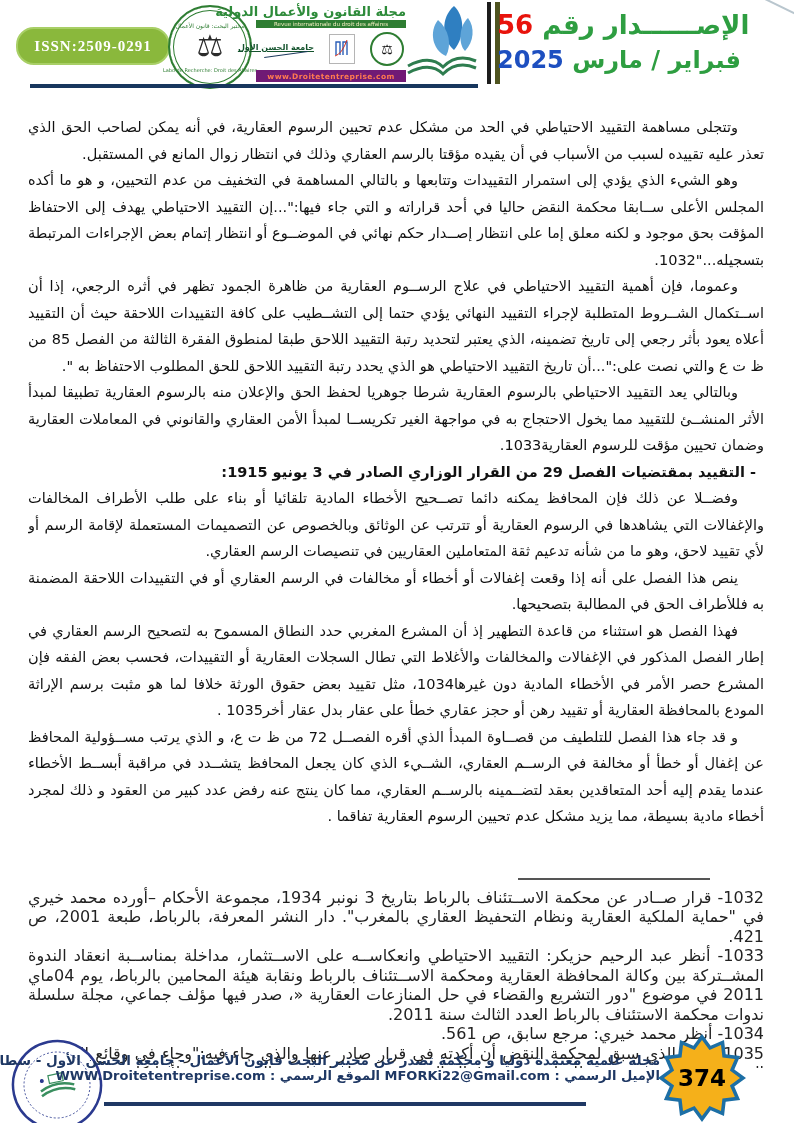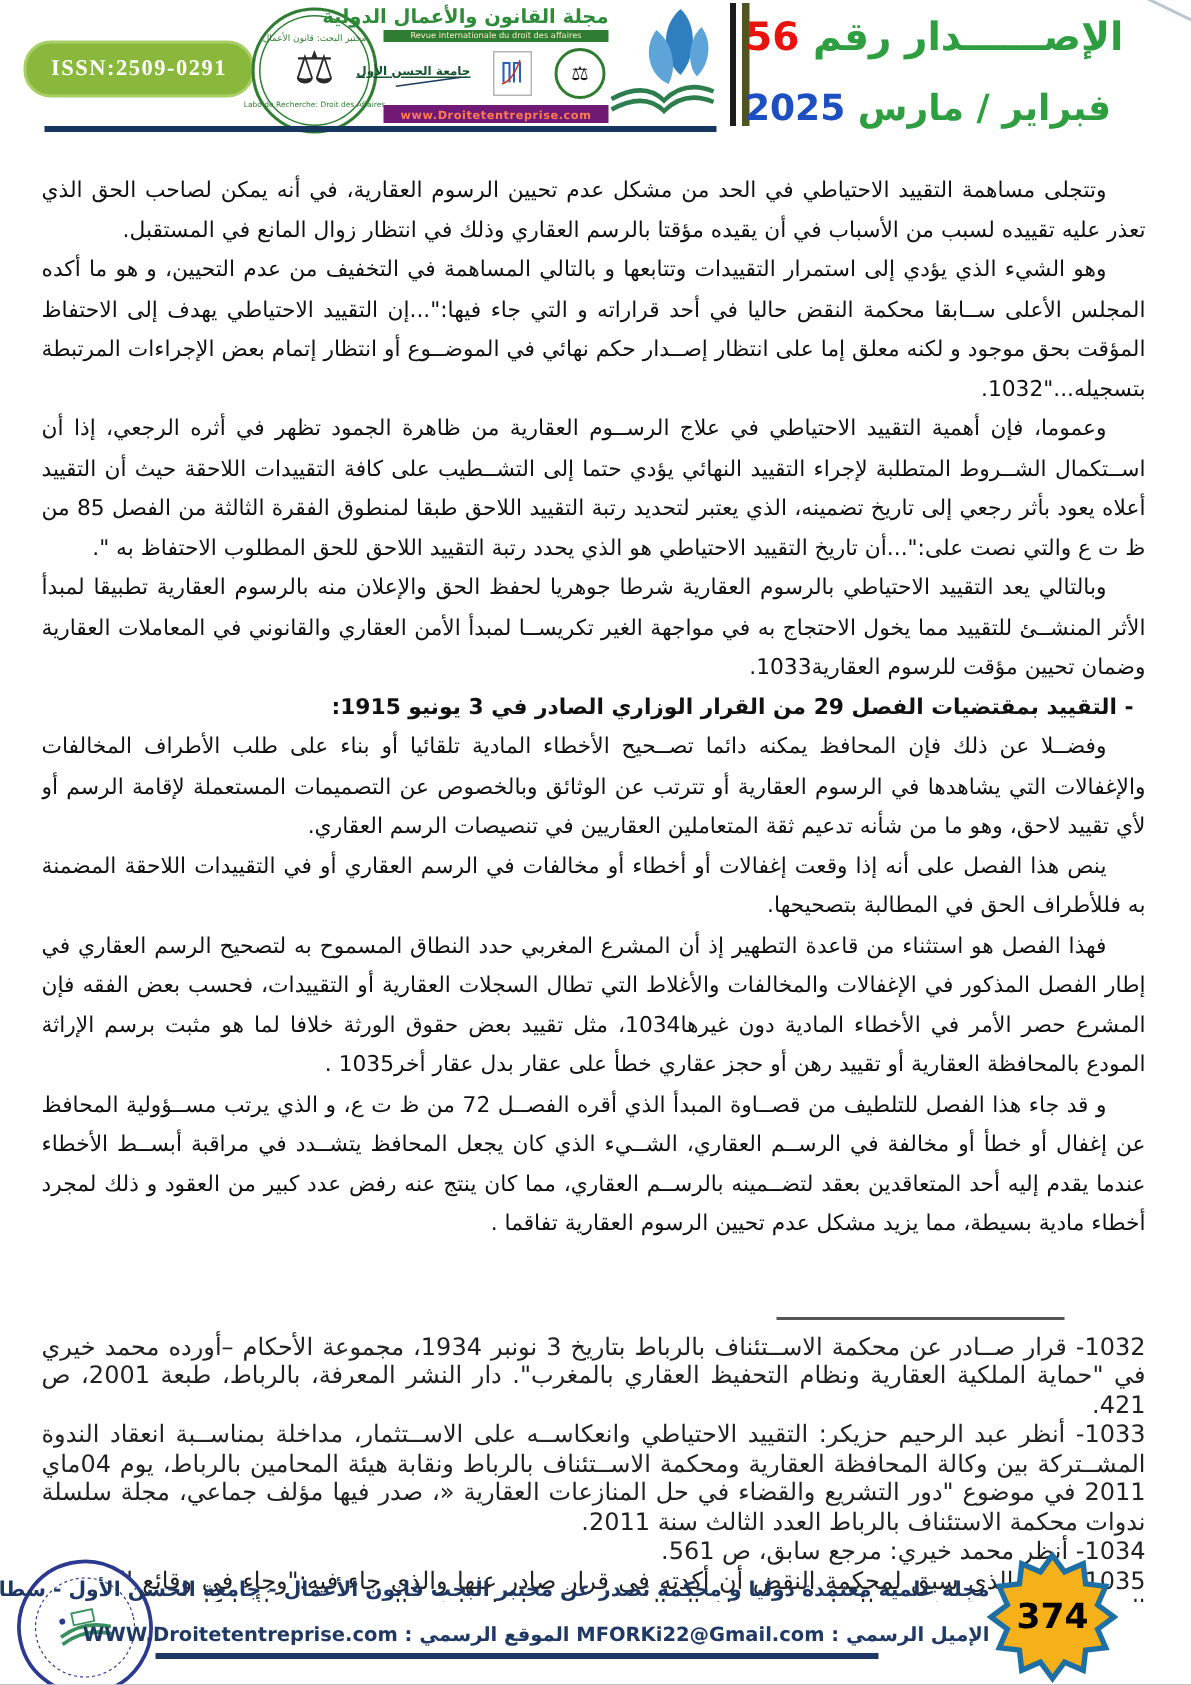--- a/index.html
+++ b/index.html
@@ -43,41 +43,41 @@
   .header-rule { position:absolute; top:84px; left:30px; width:448px; height:4px; background:#17365d; }
   .vbar1 { position:absolute; top:2px; left:487px; width:4px; height:82px; background:#1c1c1c; }
   .vbar2 { position:absolute; top:2px; left:495px; width:5px; height:82px; background:#4f5420; }
   .diag-line {
     position:absolute; top:13px; left:628px; width:168px; height:2px; background:#b9c6ce;
     transform:rotate(26deg); transform-origin:100% 0; z-index:0;
   }
   .issue-block { position:absolute; top:8px; left:497px; width:289px; text-align:left; z-index:1; }
   .issue-line1 { font-size:26px; font-weight:bold; color:#2e9e41; line-height:34px; white-space:nowrap; }
   .issue-num { color:#e8130c; }
-  .issue-line2 { font-size:24px; font-weight:bold; color:#2e9e41; margin-top:16px; white-space:nowrap; }
+  .issue-line2 { font-size:24px; font-weight:bold; color:#2e9e41; margin-top:4px; white-space:nowrap; }
   .issue-year { color:#1d4fc0; }
   
   .body-text {
     position:absolute; top:94px; right:30px; left:28px; height:752px; overflow:hidden;
     font-size:14.5px; line-height:26.5px; text-align:justify;margin-top:20px;
   }
   .body-text p { margin:0; text-indent:26px; }
   .body-text p.heading { font-weight:bold; text-indent:8px; }
   
   .footnotes {
     position:absolute; top:876px; right:30px; left:28px; height:192px; overflow:hidden;
     font-size:16px; line-height:19.5px; text-align:justify; color:#222;
   }
   .fn-sep { width:192px; height:1.5px; background:#555; margin:2px 54px 8px auto; }
   .footnotes p { margin:0; }
   
   .stamp { position:absolute; top:1038px; left:10px; width:94px; height:94px; transform:rotate(-12deg); }
   .footer-text { position:absolute; top:1052px; left:100px; width:560px; text-align:center; color:#1f3864; font-weight:bold; }
   .ft1 { font-size:13.5px; white-space:nowrap; }
-  .ft2 { font-size:13px; margin-top:15px; white-space:nowrap; }
+  .ft2 { font-size:13px; margin-top:0; white-space:nowrap; }
   .footer-rule { position:absolute; top:1102px; left:104px; width:482px; height:4px; background:#1f3864; }
   .badge { position:absolute; top:1034px; left:658px; width:88px; height:88px; }
   .badge-outer {
     position:absolute; inset:0; background:#1d6fa5;
     clip-path:polygon(100% 50%,86.7% 59.8%,93.3% 75%,76.9% 76.9%,75% 93.3%,59.8% 86.7%,50% 100%,40.2% 86.7%,25% 93.3%,23.1% 76.9%,6.7% 75%,13.3% 59.8%,0% 50%,13.3% 40.2%,6.7% 25%,23.1% 23.1%,25% 6.7%,40.2% 13.3%,50% 0%,59.8% 13.3%,75% 6.7%,76.9% 23.1%,93.3% 25%,86.7% 40.2%);
   }
   .badge-inner {
     position:absolute; inset:6px; background:#f5b01a;
     clip-path:polygon(100% 50%,86.7% 59.8%,93.3% 75%,76.9% 76.9%,75% 93.3%,59.8% 86.7%,50% 100%,40.2% 86.7%,25% 93.3%,23.1% 76.9%,6.7% 75%,13.3% 59.8%,0% 50%,13.3% 40.2%,6.7% 25%,23.1% 23.1%,25% 6.7%,40.2% 13.3%,50% 0%,59.8% 13.3%,75% 6.7%,76.9% 23.1%,93.3% 25%,86.7% 40.2%);
   }

